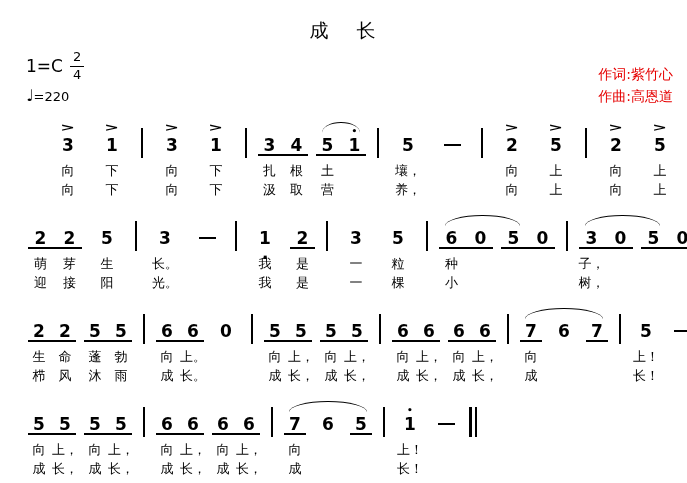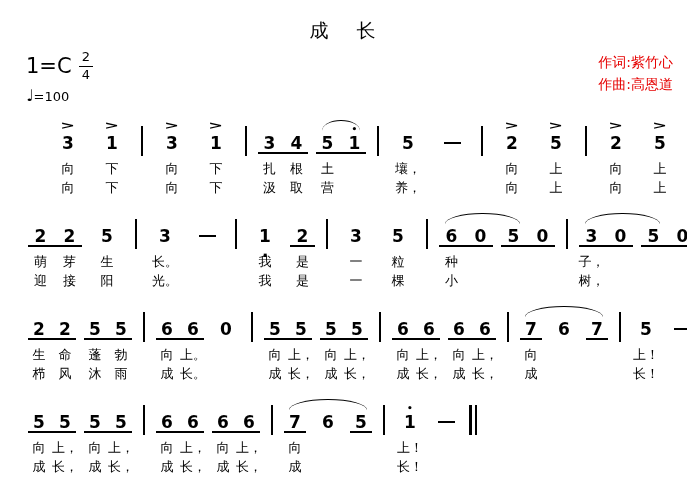--- a/index.html
+++ b/index.html
@@ -10,27 +10,27 @@
   .page-title{
     text-align:center;margin-top:18px;font-size:19px;font-weight:500;
     word-spacing:18px;letter-spacing:2px;
   }
   .header-row{
     display:flex;justify-content:space-between;align-items:flex-start;
     padding:6px 14px 0 26px;
   }
   .key-block{font-size:14px;}
   .keyrow{display:flex;align-items:center;}
-  .keytext{font-size:21px;}
+  .keytext{font-size:17px;}
   .meter{display:inline-flex;flex-direction:column;align-items:center;margin-left:7px;font-size:13px;line-height:1.15;}
   .meter .num{border-bottom:1.5px solid #000;padding:0 3px 1px;}
   .meter .den{padding:1px 3px 0;}
   .temporow{margin-top:3px;font-size:13px;}
   .temporow .qnote{font-size:16px;}
-  .credits{color:#e60000;font-size:14px;line-height:1.55;text-align:left;margin-top:2px;}
+  .credits{color:#e60000;font-size:14px;line-height:1.55;text-align:left;margin-top:14px;}
   .score{margin-top:14px;}
   .line{display:flex;align-items:flex-start;padding-left:24px;margin-bottom:15px;}
   .line:nth-child(1){padding-left:46px;}
   .col{display:flex;flex-direction:column;align-items:center;width:36px;flex:none;}
   .line:nth-child(1) .col{width:44px;}
   .line:nth-child(2) .col{width:42px;}
   .g{display:flex;position:relative;margin:0 2px;}
   .g::after{content:"";position:absolute;left:2px;right:2px;top:33px;height:2px;background:#000;}
   .g .col{width:26px;}
   .line:nth-child(1) .g .col{width:27px;}
@@ -59,21 +59,21 @@
 <div class="header-row">
   <div class="key-block">
     <div class="keyrow">
       <span class="keytext">1=C</span>
       <span class="meter">
         <span class="num">2</span>
         <span class="den">4</span>
       </span>
     </div>
     <div class="temporow">
-      <span class="qnote">♩</span><span>=100</span>
+      <span class="qnote">♩</span><span>=220</span>
     </div>
   </div>
   <div class="credits">
     <div>作词:紫竹心</div>
     <div>作曲:高恩道</div>
   </div>
 </div>
 
 <div class="score" id="score">
     <div class="line">

